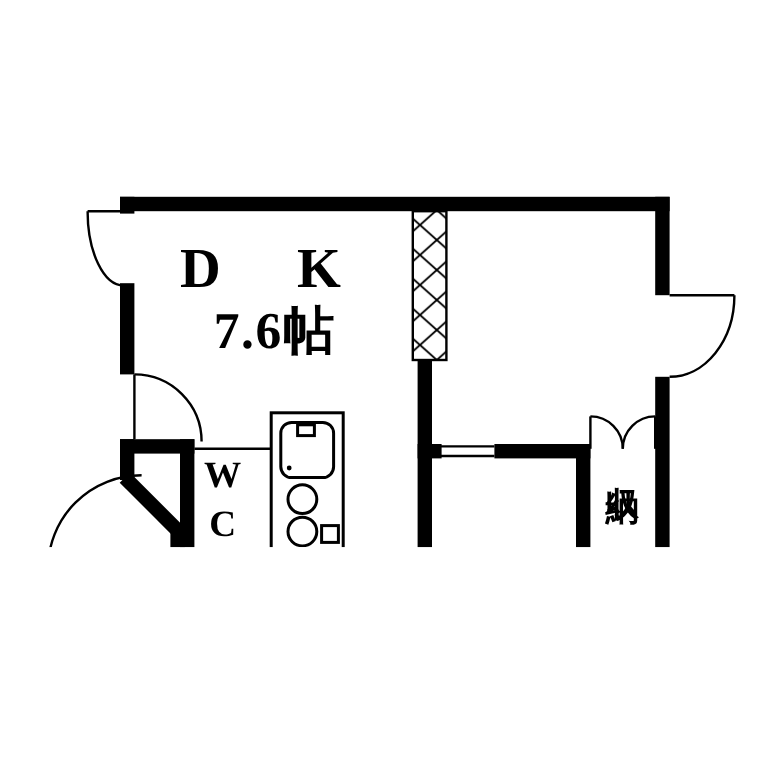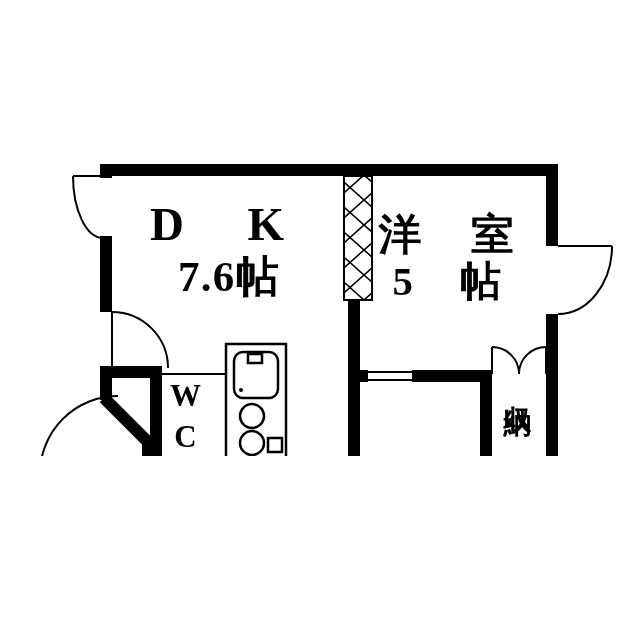--- a/index.html
+++ b/index.html
@@ -105,21 +105,19 @@
       <circle cx="241" cy="390" r="2" fill="#000" stroke="none"></circle>
       <circle cx="252" cy="416" r="12"></circle>
       <circle cx="252" cy="443" r="12"></circle>
       <rect x="268" y="438" width="14" height="14"></rect>
     </g>
   </svg>
 
   <div class="label dk-name">D K</div>
   <div class="label dk-size">7.6帖</div>
 
-  <div class="label yo-name">洋 室</div>
-  <div class="label yo-size">5 帖</div>
 
   <div class="label vertical wc-label">WC</div>
 
 
   <div class="label vertical closet-label">収納</div>
 
 </div>
 
 </body></html>

